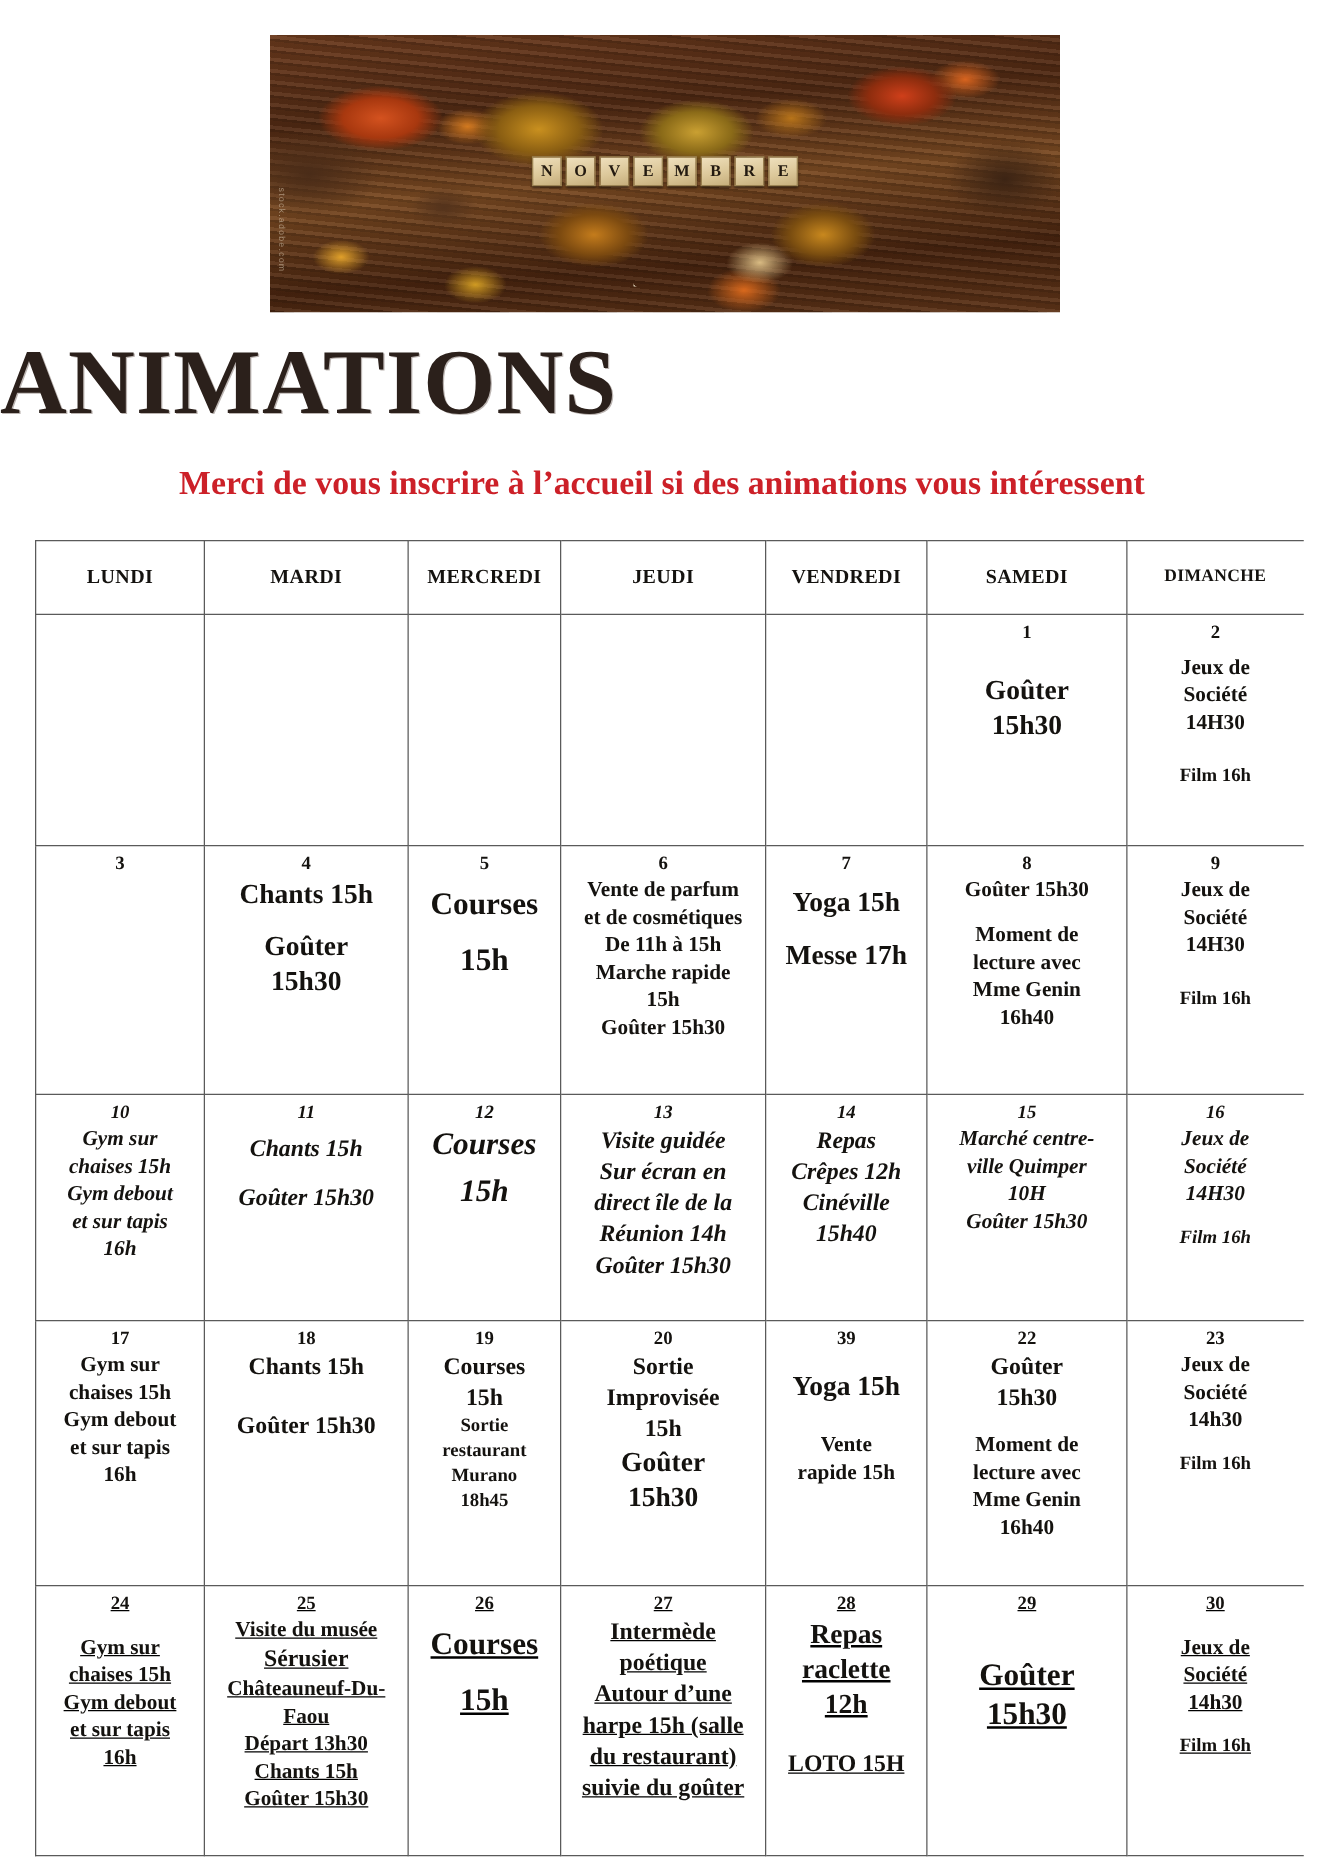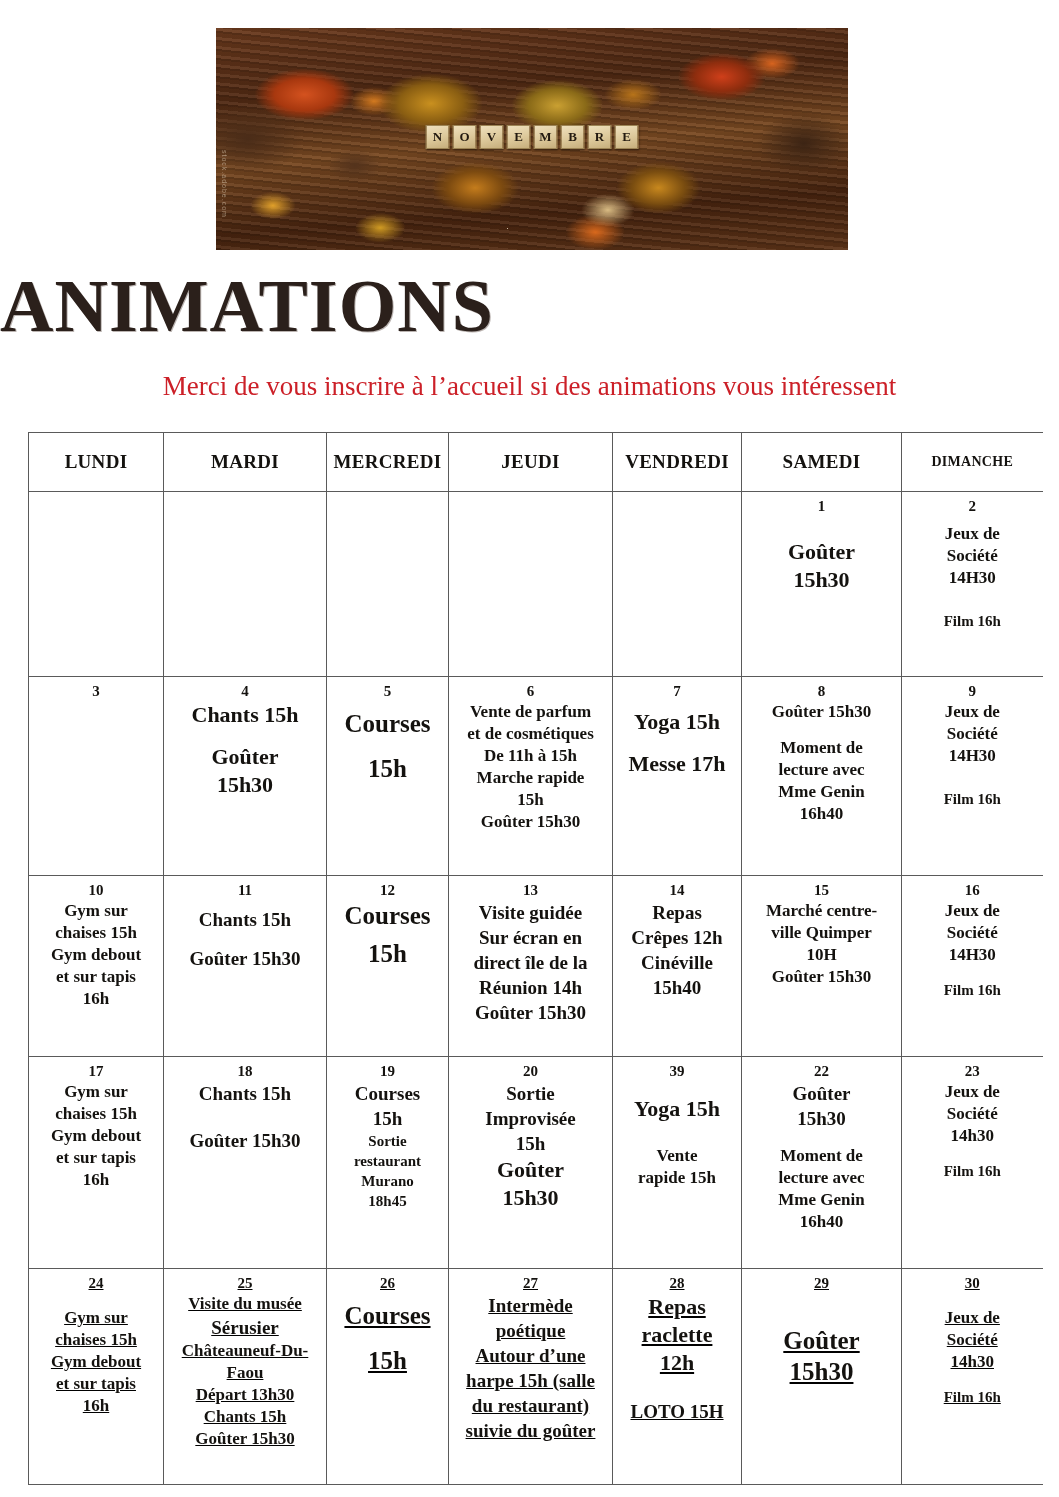--- a/index.html
+++ b/index.html
@@ -114,21 +114,21 @@
     text-shadow: 1px 1px 0 rgba(60,40,32,0.35);
   }
 
   .subtitle {
     position: absolute;
     left: 0;
     top: 370px;
     width: 1059px;
     text-align: center;
     font-family: "Liberation Serif", "DejaVu Serif", serif;
-    font-weight: normal;
+    font-weight: bold;
     font-size: 27px;
     line-height: 32px;
     color: #cc2028;
   }
 
   
   .calendar {
     position: absolute;
     left: 28px;
     top: 432px;
@@ -144,37 +144,37 @@
   
   .calendar tr > *:last-child {
     border-right: none;
   }
   .calendar thead th {
     height: 58px;
     vertical-align: middle;
     text-align: center;
     font-family: "Liberation Serif", "DejaVu Serif", serif;
     font-weight: bold;
-    font-size: 19px;
+    font-size: 16px;
     letter-spacing: 0.3px;
     color: #14120f;
   }
   .calendar thead th.th-dimanche { font-size: 14px; margin-top: 36px; }
 
   .col-lun { width: 135px; }
   .col-mar { width: 163px; }
   .col-mer { width: 122px; }
   .col-jeu { width: 164px; }
   .col-ven { width: 129px; }
   .col-sam { width: 160px; }
   .col-dim { width: 141px; }
 
   .wk1 td { height: 184px; }
   .wk2 td { height: 198px; }
-  .wk3 td { height: 180px; }
+  .wk3 td { height: 180px; font-style: italic; }
   .wk4 td { height: 211px; }
   .wk5 td { height: 215px; text-decoration: underline; }
 
   .daynum {
     display: block;
     text-align: center;
     font-family: "Liberation Serif", "DejaVu Serif", serif;
     font-weight: bold;
     font-size: 15px;
     line-height: 20px;

